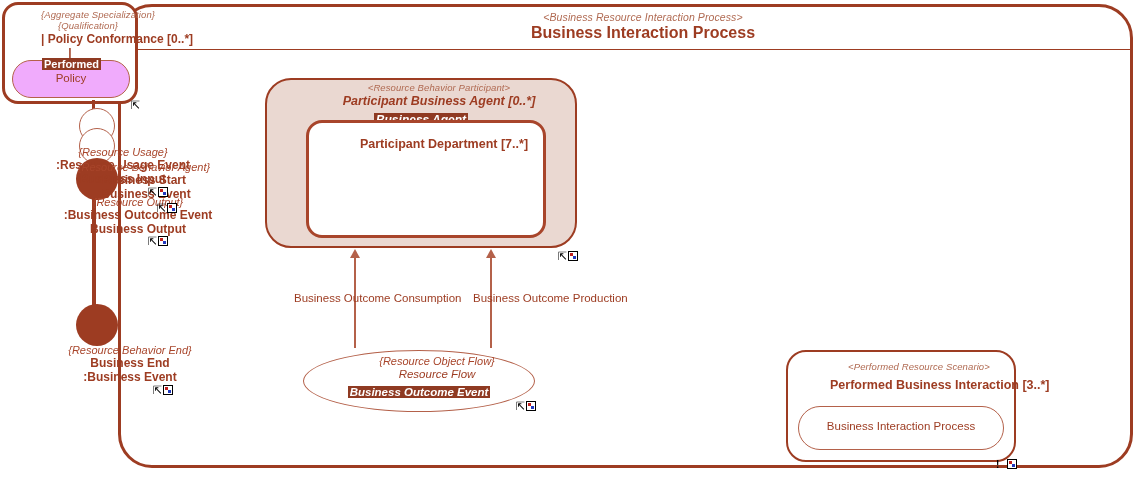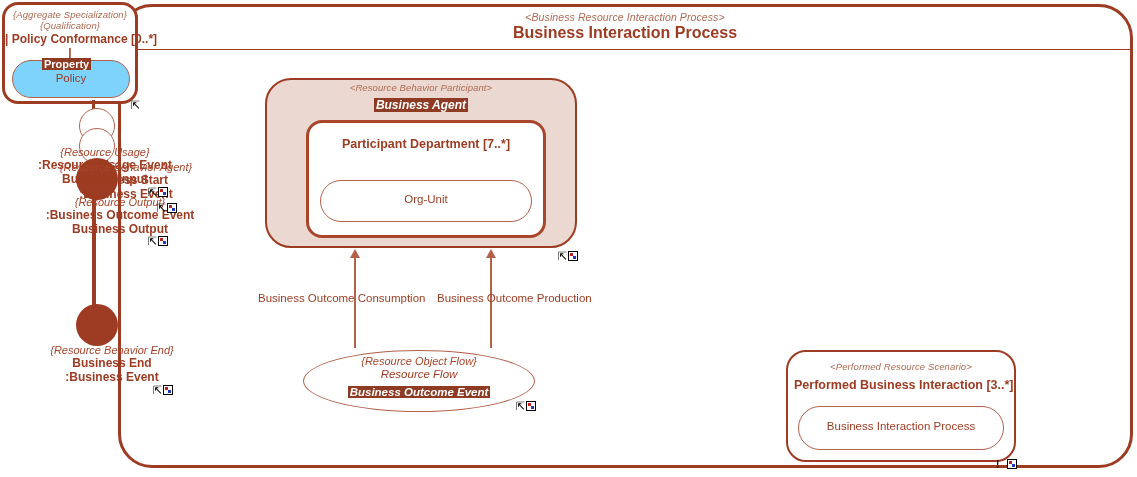--- a/index.html
+++ b/index.html
@@ -3,21 +3,21 @@
 <meta charset="utf-8">
 <style>
   html,body{margin:0;padding:0;background:#ffffff;}
   body{width:1137px;height:477px;overflow:hidden;
        font-family:"Liberation Sans","DejaVu Sans",sans-serif;}
   #stage{position:relative;width:1137px;height:477px;}
 
   
   .abs{position:absolute;}
   .ctr{text-align:center;}
-  .nowrap{white-space:nowrap;}
+  .nowrap{white-space:nowrap;padding-left:36px;}
   .guillemet{font-size:9.5px;font-style:italic;color:#b06a52;letter-spacing:.1px;}
   .brace{font-size:11px;font-style:italic;color:#a8452b;}
   .nm{font-size:12px;font-weight:bold;color:#9d3c22;}
   .nm-i{font-size:12.5px;font-weight:bold;font-style:italic;color:#9d3c22;}
   .inv{display:inline-block;background:#8f3a22;color:#ffffff;font-weight:bold;
        padding:0 2px;}
   .inv-i{font-style:italic;}
 
   
   #outer{left:118px;top:4px;width:1015px;height:464px;
@@ -28,21 +28,21 @@
   #title-block .guillemet{font-size:10.5px;}
   #title-main{font-size:16px;font-weight:bold;color:#9d3c22;margin-top:1px;}
 
   
   #policy-box{left:2px;top:2px;width:136px;height:102px;
               border:3px solid #9d3c22;border-radius:16px;box-sizing:border-box;
               background:#ffffff;}
   #policy-box .g1{margin-top:3px;}
   #policy-pill{left:12px;top:60px;width:118px;height:38px;
                border:1.4px solid #b4614a;border-radius:19px;box-sizing:border-box;
-               background:#7dd3fc;}
+               background:#f0abfc;}
   #policy-pill-text{margin-top:11px;font-size:11.5px;color:#9d3c22;}
   #policy-prop{left:42px;top:54px;}
 
   
   #agent-box{left:265px;top:78px;width:312px;height:170px;
              border:2.4px solid #9d3c22;border-radius:26px;box-sizing:border-box;
              background:#ead8d1;}
   #agent-head{left:280px;top:82px;width:282px;}
   #dept-box{left:306px;top:120px;width:240px;height:118px;
             border:3px solid #a8452b;border-radius:16px;box-sizing:border-box;
@@ -138,37 +138,35 @@
   <div class="abs" id="policy-box">
     <div class="ctr g1 guillemet nowrap" style="margin-top:4px">{Aggregate Specialization}</div>
     <div class="ctr guillemet nowrap">{Qualification}</div>
     <div class="ctr nm nowrap" style="margin-top:1px">| Policy Conformance [0..*]</div>
     <div class="ctr nm" style="margin-top:0">|</div>
   </div>
   <div class="abs" id="policy-pill">
     <div class="ctr" id="policy-pill-text">Policy</div>
   </div>
   <div class="abs" id="policy-prop">
-    <span class="inv" style="font-size:11px">Property</span>
+    <span class="inv" style="font-size:11px">Performed</span>
   </div>
 
   <div class="abs" id="agent-box"></div>
   <div class="abs ctr" id="agent-head">
     <div class="guillemet nowrap">&lt;Resource Behavior Participant&gt;</div>
+    <div class="nm-i nowrap" style="margin-top:1px">Participant Business Agent [0..*]</div>
     <div style="margin-top:2px">
       <span class="inv inv-i" style="font-size:12px">Business Agent</span>
     </div>
   </div>
 
   <div class="abs" id="dept-box"></div>
   <div class="abs ctr" id="dept-head">
     <div class="nm nowrap" style="margin-top:5px;font-size:12.5px">Participant Department [7..*]</div>
-  </div>
-  <div class="abs" id="orgunit-pill">
-    <div class="ctr" id="orgunit-text">Org-Unit</div>
   </div>
 
   <div class="abs" id="perf-box"></div>
   <div class="abs ctr" id="perf-head">
     <div class="guillemet nowrap">&lt;Performed Resource Scenario&gt;</div>
     <div class="nm nowrap" style="margin-top:6px;font-size:12.5px">Performed Business Interaction [3..*]</div>
   </div>
   <div class="abs" id="perf-pill">
     <div class="ctr" id="perf-pill-text">Business Interaction Process</div>
   </div>

